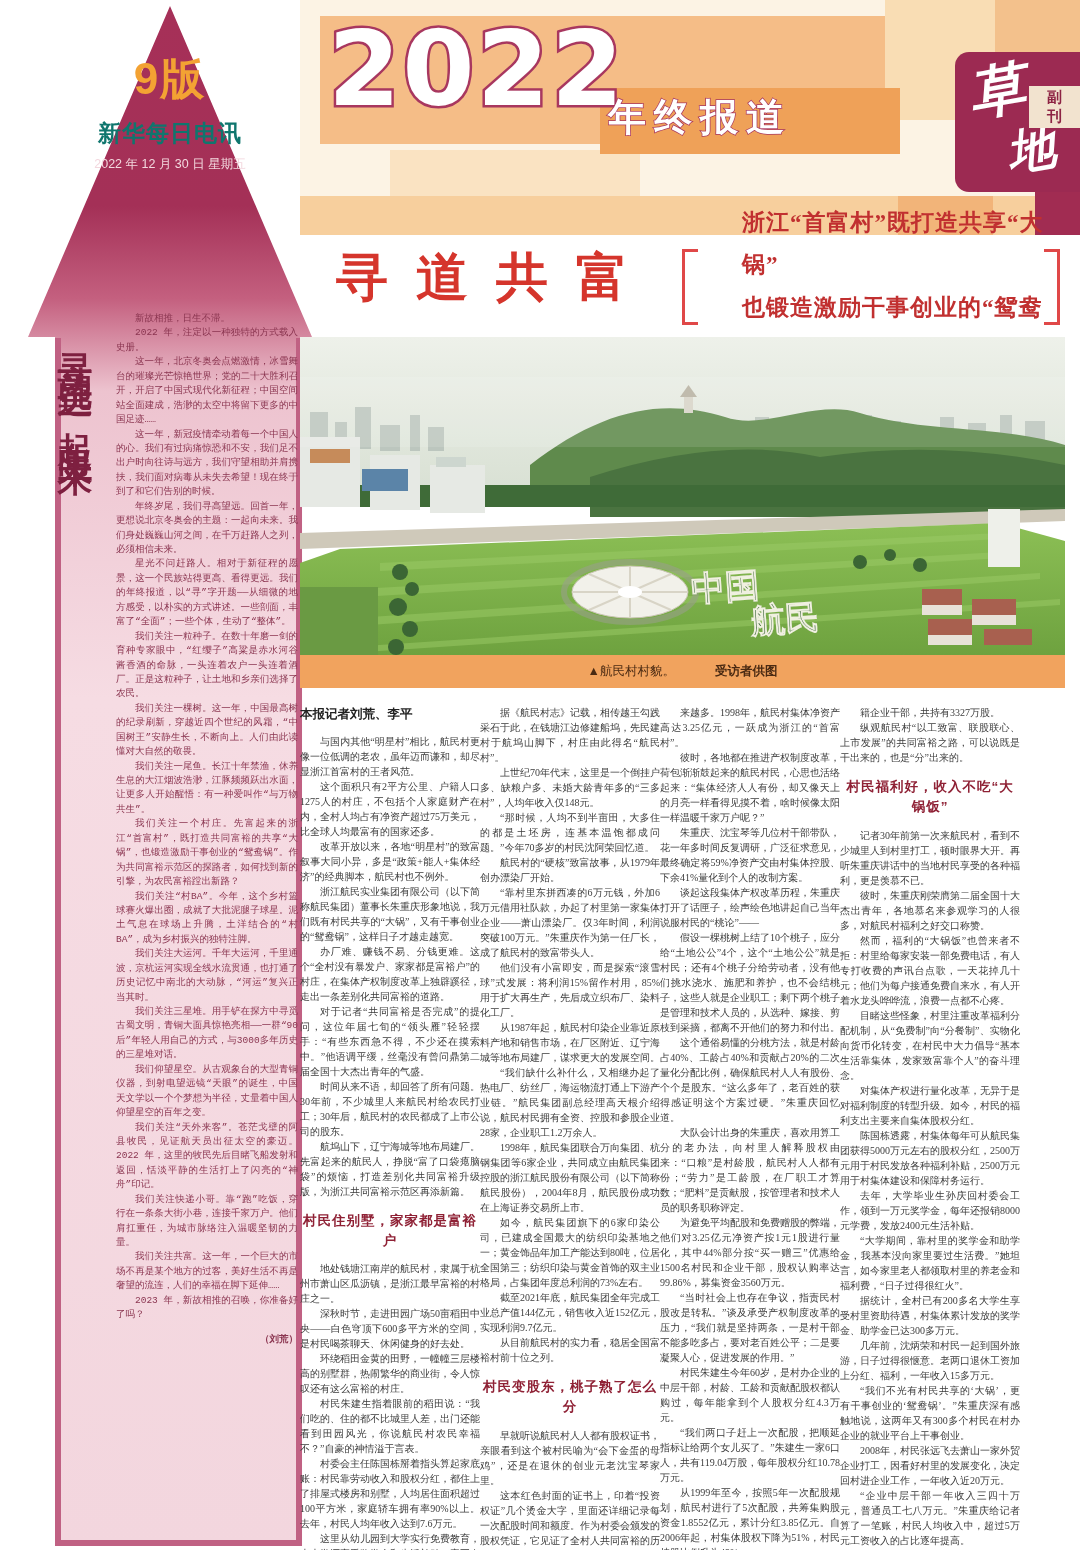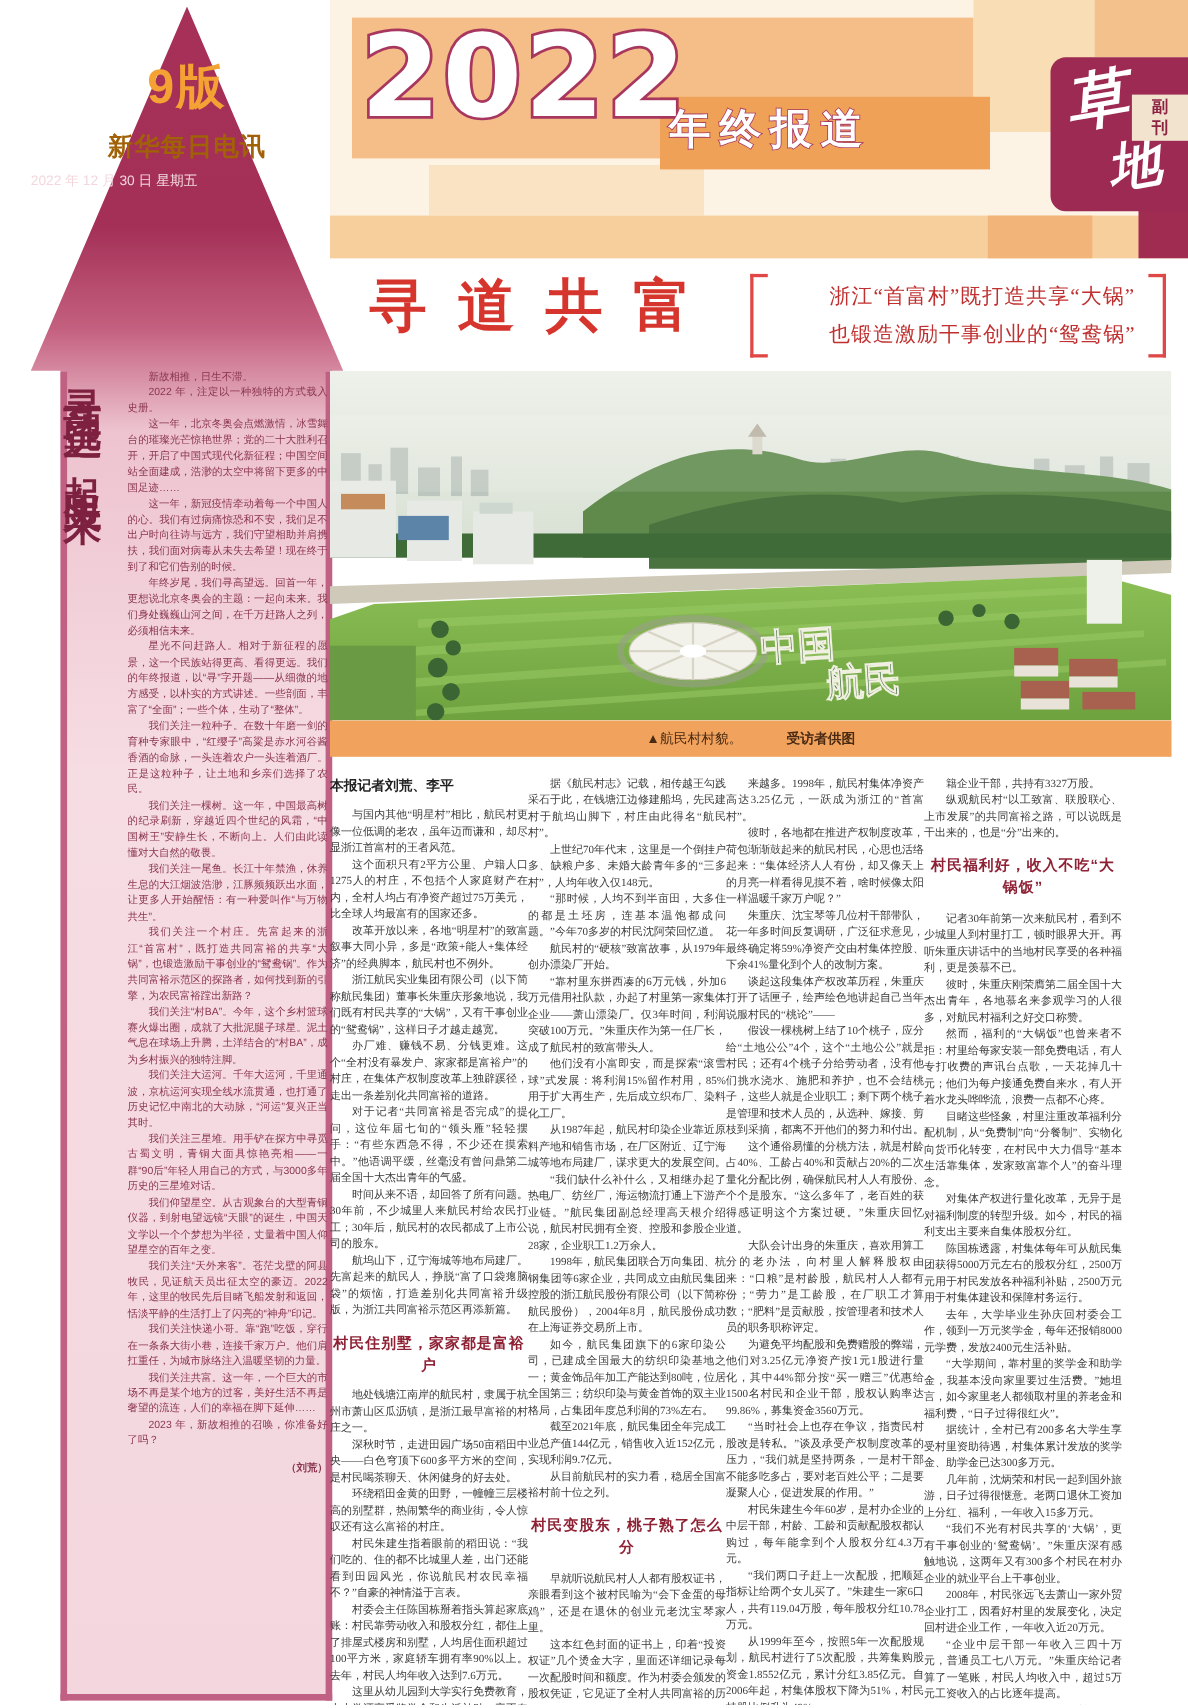--- a/index.html
+++ b/index.html
@@ -35,41 +35,41 @@
   .arrow-wrap{position:absolute;left:28px;top:6px;width:284px;height:1540px;}
   .arrow-bg{position:absolute;inset:0;
     clip-path:polygon(50% 0,100% 21.5%,96.5% 21.5%,96.5% 100%,9.5% 100%,9.5% 21.5%,0 21.5%);
     background:linear-gradient(180deg,#a63058 0%,#a43057 13%,#c4607f 19%,#edc3cf 25%,#f6dce3 45%,#f3d6de 100%);}
   .arrow-strip{position:absolute;width:6px;top:332px;bottom:0;background:#c06183;}
   .strip-l{left:27px;} .strip-r{right:10px;}
   .arrow-bottom{position:absolute;left:27px;right:10px;bottom:0;height:6px;background:#c06183;}
   .edition{position:absolute;left:0;right:0;top:44px;text-align:center;font-size:44px;font-weight:700;
            color:#f3a233;letter-spacing:2px;}
   .paper-logo{position:absolute;left:0;right:0;top:112px;text-align:center;font-size:23px;font-weight:900;
-              color:#a16207;letter-spacing:1px;}
-  .date-line{position:absolute;left:0;right:0;top:150px;font-size:12.5px;color:#f3d7de;}
+              color:#0f766e;letter-spacing:1px;}
+  .date-line{position:absolute;left:0;right:0;top:150px;text-align:center;font-size:12.5px;color:#f3d7de;}
   .vtitle{position:absolute;left:22px;top:320px;height:470px;writing-mode:vertical-rl;text-orientation:upright;
           font-size:35px;font-weight:900;color:#7e2040;letter-spacing:9px;font-family:"Liberation Serif",serif;}
   .vtitle .gap{display:inline-block;height:34px;}
-  .side-text{position:absolute;left:88px;top:330px;width:182px;height:1140px;overflow:hidden;
+  .side-text{position:absolute;left:88px;top:306px;width:182px;height:1140px;overflow:hidden;
              font-size:9.5px;line-height:1.52;color:#8a3550;text-align:justify;
-             font-family:Liberation Sans, sans-serif;}
+             font-family:Liberation Mono, monospace;}
   .side-text .para{text-indent:2em;margin:0;}
   .side-text .sign{text-align:right;font-weight:bold;margin-top:10px;}
 
   
   .main{position:absolute;left:300px;top:235px;width:780px;height:1318px;}
   .headline{position:absolute;left:36px;top:8px;font-size:52px;font-weight:900;color:#d5352c;
             letter-spacing:28px;font-family:Liberation Mono, monospace;white-space:nowrap;}
   .bracket{position:absolute;left:382px;top:14px;width:378px;height:76px;display:flex;align-items:stretch;}
   .br-bar{width:13px;flex:0 0 13px;}
   .br-l{border-left:3px solid #e04848;border-top:3px solid #e04848;border-bottom:3px solid #e04848;}
   .br-r{border-right:3px solid #e04848;border-top:3px solid #e04848;border-bottom:3px solid #e04848;}
   .bracket-lines{flex:1;display:flex;flex-direction:column;justify-content:center;align-items:center;}
-  .bracket-lines div{font-size:19px;font-weight:400;color:#c13030;line-height:1.85;letter-spacing:1px;
+  .bracket-lines div{font-size:23px;font-weight:700;color:#c13030;line-height:1.85;letter-spacing:1px;
                      font-family:"Liberation Serif",serif;margin-left:44px;}
   .photo-box{position:absolute;left:0;top:102px;width:765px;height:318px;overflow:hidden;}
   .photo-box svg{display:block;}
   .caption{position:absolute;left:0;top:420px;width:765px;height:33px;background:#f1a35e;
            display:flex;align-items:center;justify-content:center;gap:40px;
            font-size:12.5px;color:#4a2a12;}
   .caption .credit{font-weight:bold;}
   .columns{position:absolute;left:0;top:470px;width:765px;height:845px;display:flex;}
   .col{width:180px;flex:0 0 180px;height:845px;overflow:hidden;font-size:10px;line-height:1.5;
        color:#3b3b3b;text-align:justify;font-family:"Liberation Serif",serif;}

